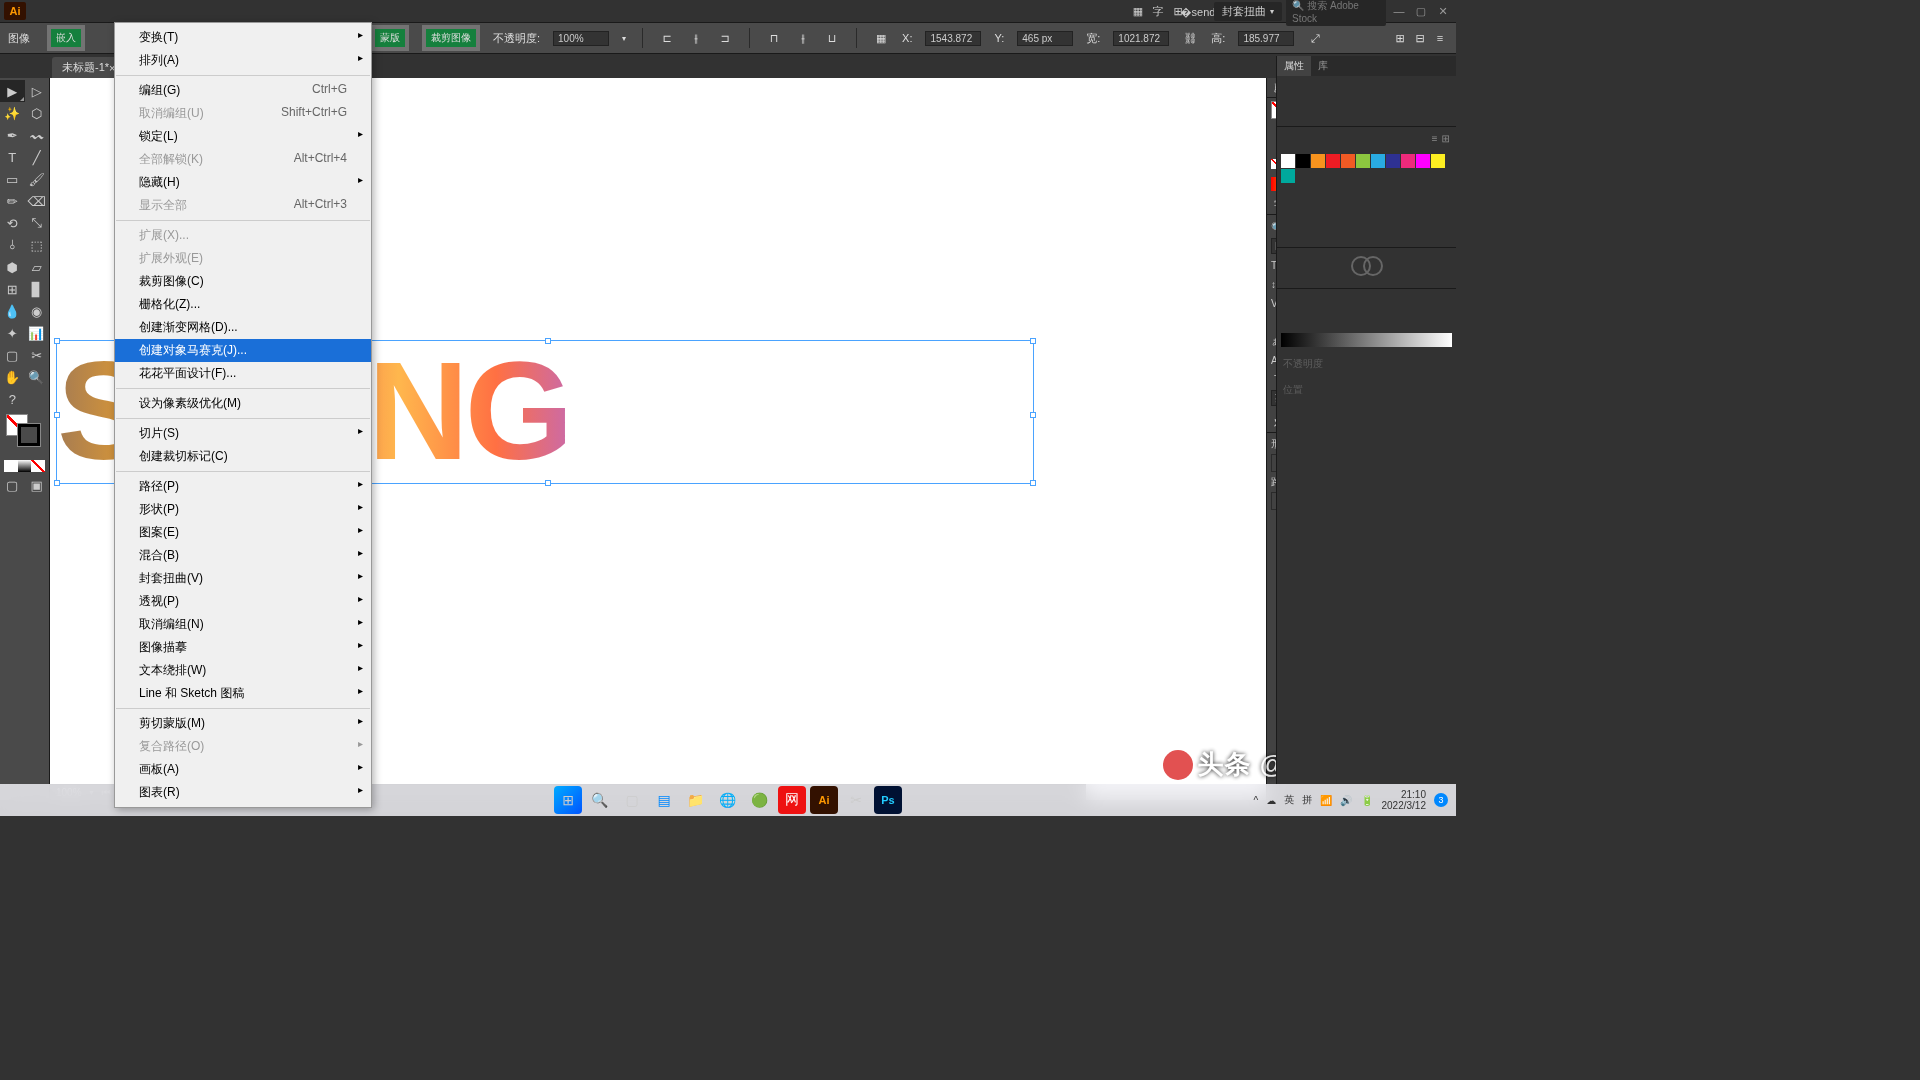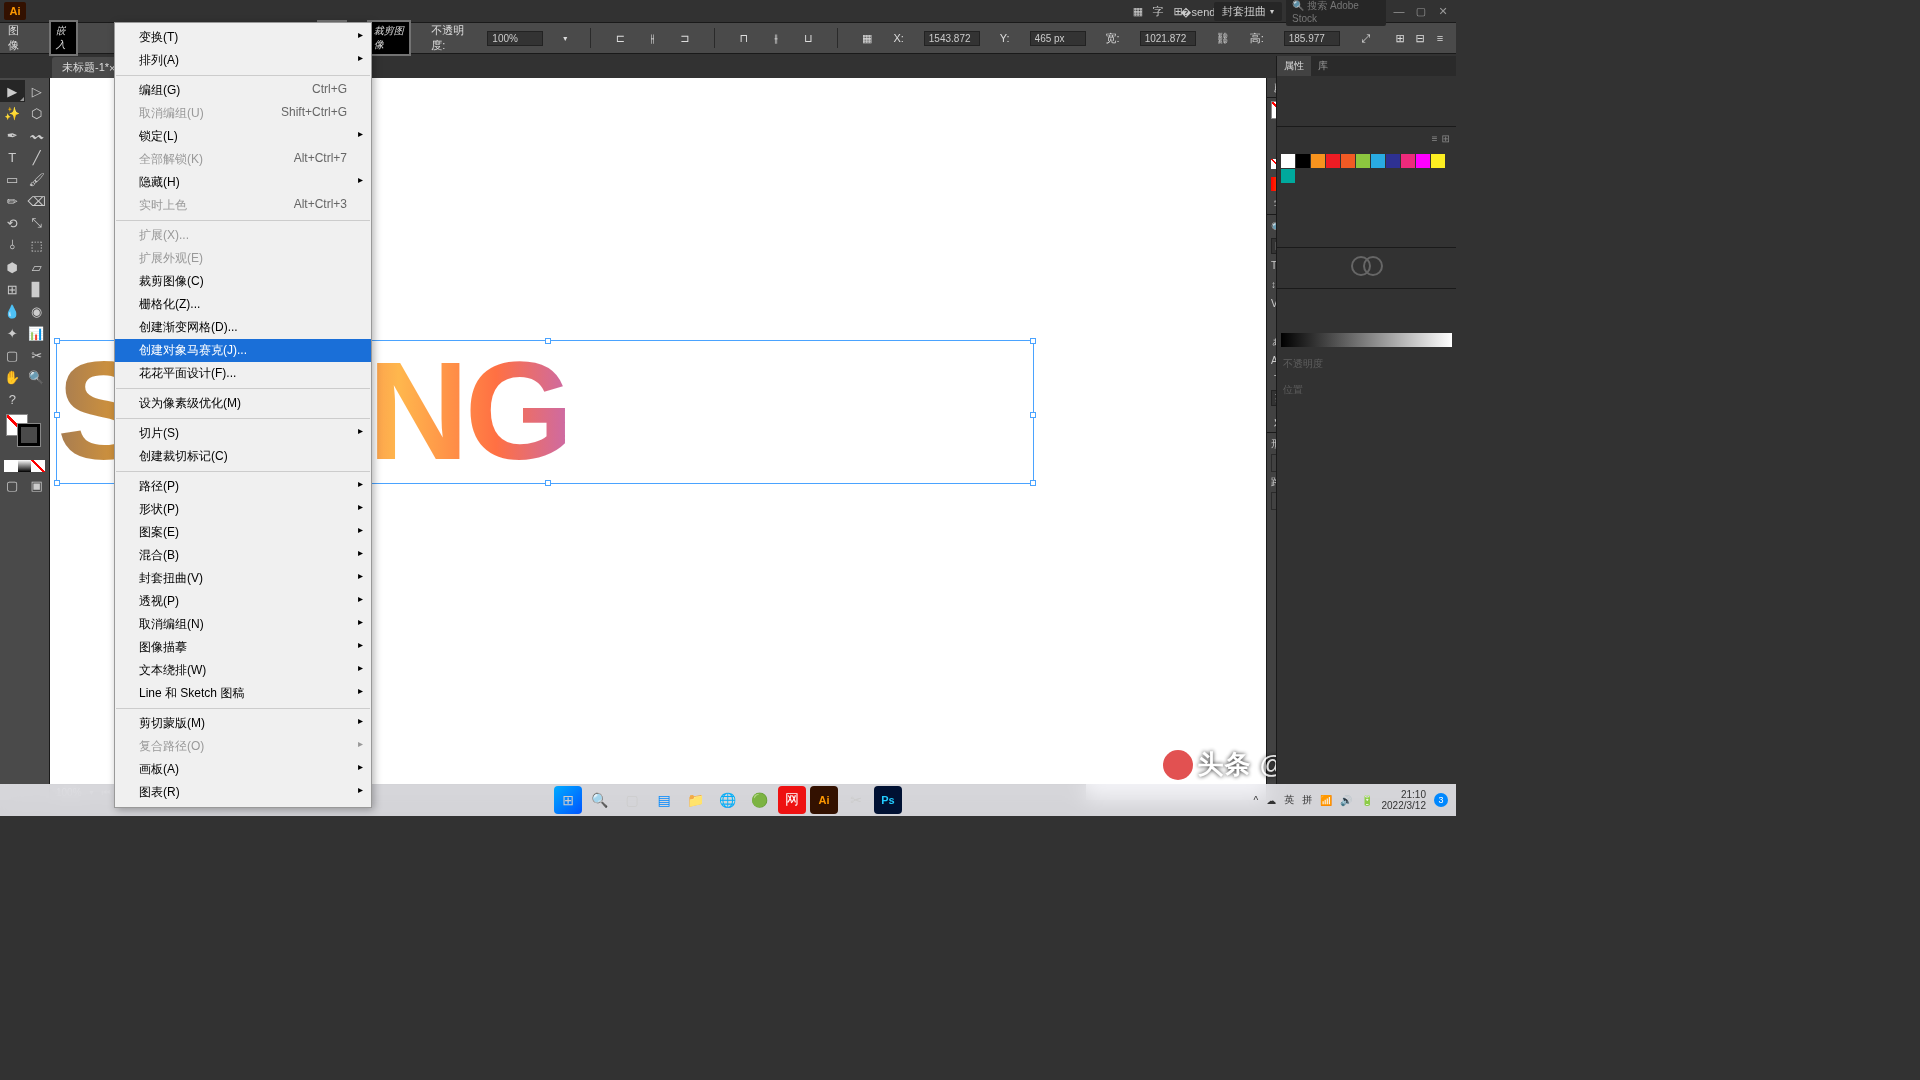--- a/index.html
+++ b/index.html
@@ -9,23 +9,23 @@
 .menubar { height:22px; background:#323232; display:flex; align-items:center; padding-left:4px; }
 .ai-logo { width:22px; height:18px; background:#310; color:#f90; font-weight:bold; display:flex; align-items:center; justify-content:center; font-size:11px; border-radius:2px; margin-right:6px; }
 .menu-item { padding:3px 6px; color:#ccc; cursor:pointer; }
 .menu-item.active { background:#555; }
 .menubar-right { margin-left:auto; display:flex; align-items:center; gap:4px; padding-right:4px; }
 .workspace-sel { background:#262626; padding:2px 8px; border-radius:2px; display:flex; align-items:center; gap:4px; }
 .stock-search { background:#262626; padding:2px 6px; border-radius:2px; width:100px; color:#777; font-size:10px; }
 .win-btn { width:18px; height:14px; display:flex; align-items:center; justify-content:center; color:#999; }
 
 
-.controlbar { height:32px; background:#4a4a4a; border-top:1px solid #1a1a1a; border-bottom:1px solid #1a1a1a; display:flex; align-items:center; padding:0 8px; color:#ddd; font-size:11px; gap:20px; }
+.controlbar { height:32px; background:#4a4a4a; border-top:1px solid #1a1a1a; border-bottom:1px solid #1a1a1a; display:flex; align-items:center; padding:0 8px; color:#ddd; font-size:11px; gap:13px; }
 .ctrl-label { margin-right:4px; }
-.ctrl-btn { padding:2px 5px; background:#000000; border:2px solid #737373; font-size:10px;font-style:italic; }
+.ctrl-btn { padding:2px 5px; background:#15803d; border:4px solid #737373; font-size:10px; }
 .ctrl-input { background:#333; border:1px solid #222; color:#ccc; padding:1px 4px; width:56px; font-size:10px; }
 .ctrl-input.w { width:56px; }
 .ctrl-sep { width:1px; height:20px; background:#2a2a2a; margin:0 3px; }
 .ctrl-icon { width:16px; height:16px; display:flex; align-items:center; justify-content:center; }
 
 
 .doctab-bar { height:24px; background:#323232; display:flex; align-items:flex-end; padding-left:52px; }
 .doctab { background:#4a4a4a; padding:3px 10px; border-radius:3px 3px 0 0; font-size:11px; color:#ddd; display:flex; align-items:center; gap:0; }
 
 
@@ -448,27 +448,27 @@
     </div>
     <div class="dd-item disabled">
       <span>取消编组(U)</span>
       <span class="dd-short">Shift+Ctrl+G</span>
     </div>
     <div class="dd-item dd-sub">
       <span>锁定(L)</span>
     </div>
     <div class="dd-item disabled">
       <span>全部解锁(K)</span>
-      <span class="dd-short">Alt+Ctrl+7</span>
+      <span class="dd-short">Alt+Ctrl+4</span>
     </div>
     <div class="dd-item dd-sub">
       <span>隐藏(H)</span>
     </div>
     <div class="dd-item disabled">
-      <span>实时上色</span>
+      <span>显示全部</span>
       <span class="dd-short">Alt+Ctrl+3</span>
     </div>
     <div class="dd-sep"></div>
     <div class="dd-item disabled">
       <span>扩展(X)...</span>
     </div>
     <div class="dd-item disabled">
       <span>扩展外观(E)</span>
     </div>
     <div class="dd-item">

